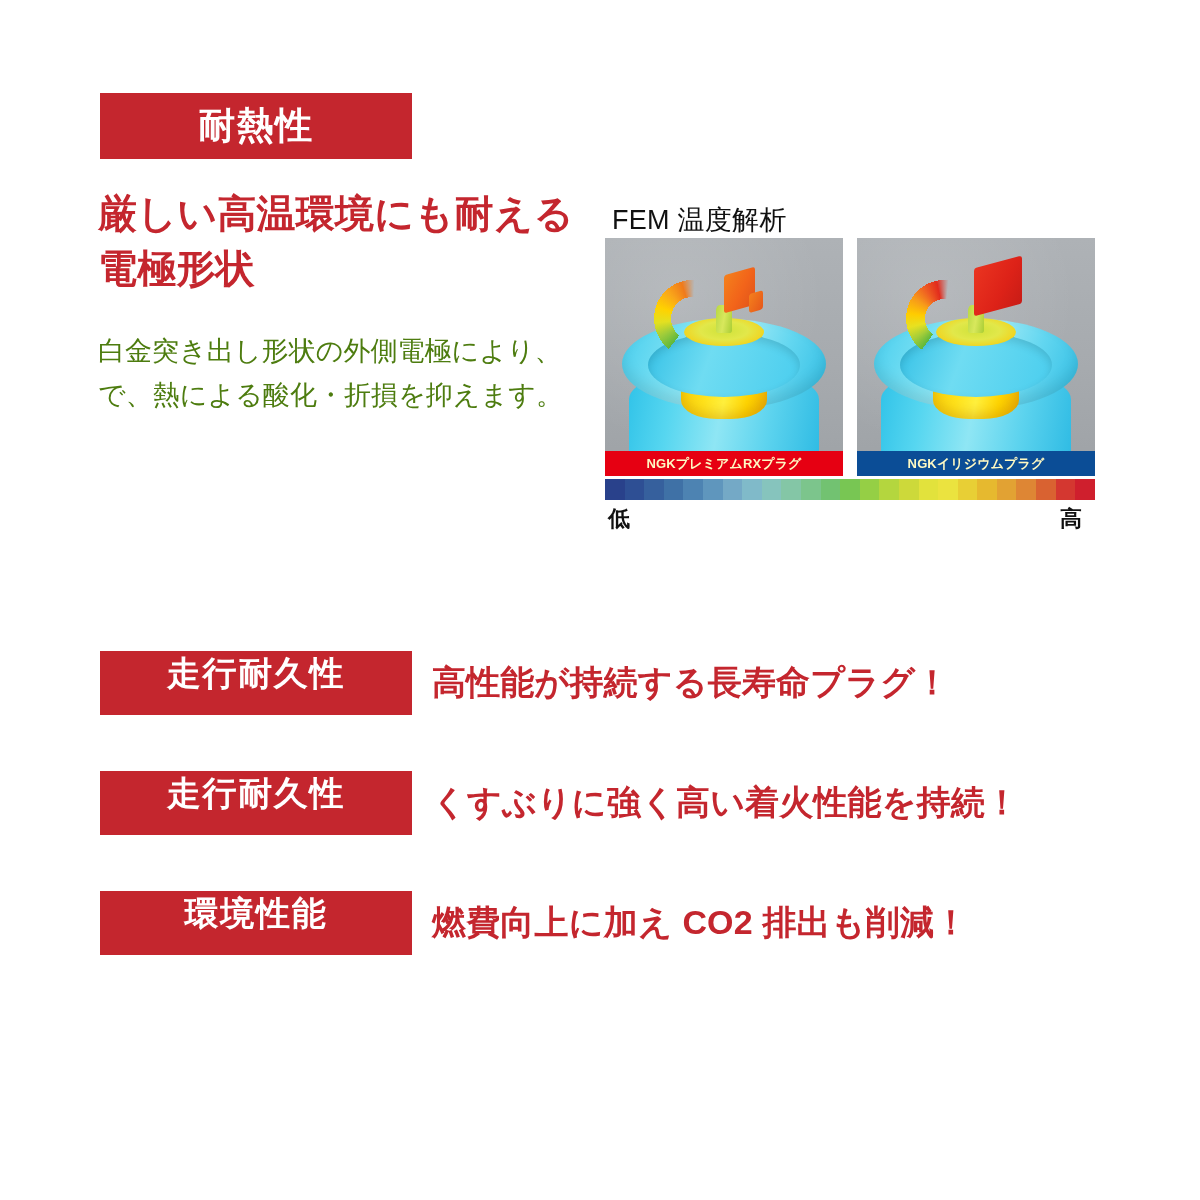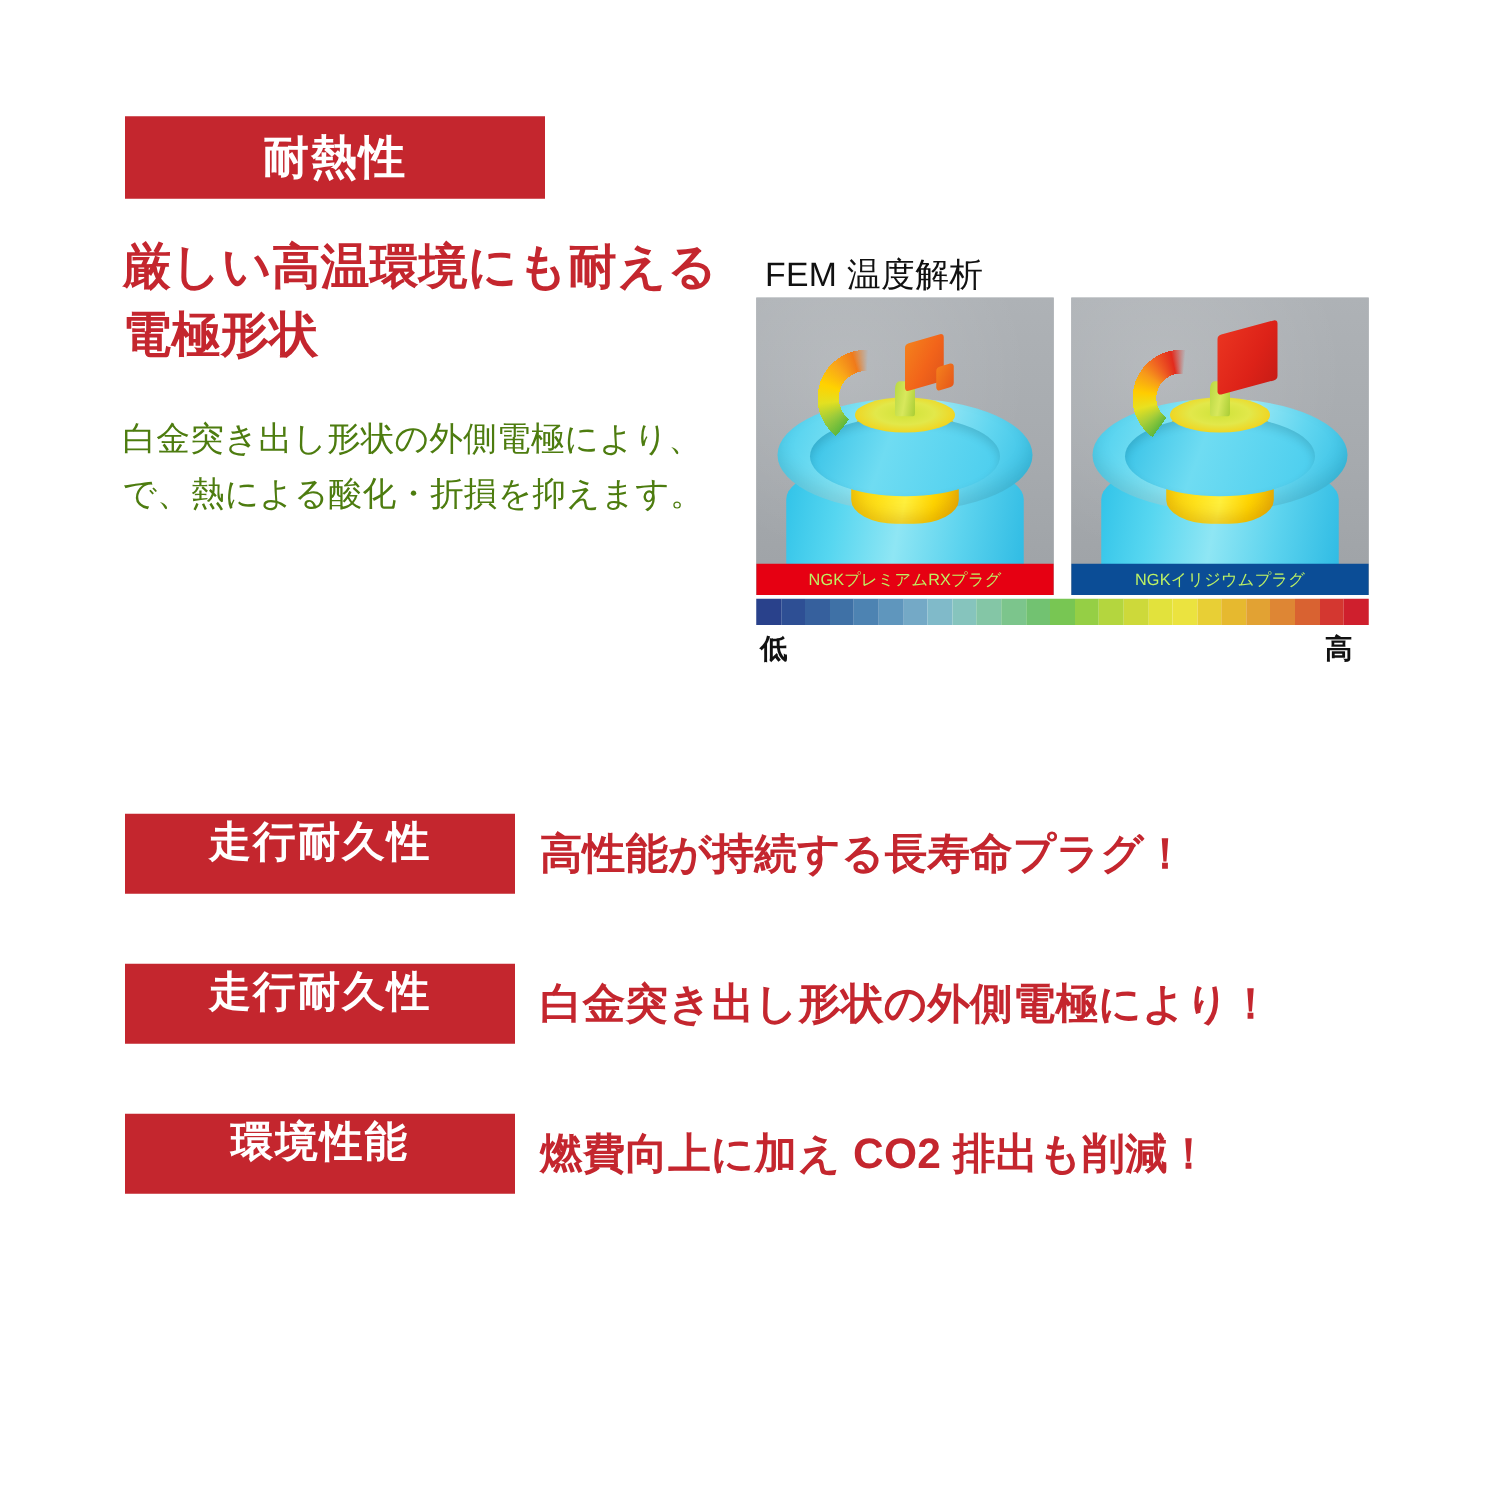--- a/index.html
+++ b/index.html
@@ -25,21 +25,21 @@
     justify-content: center;
     font-weight: bold;
     letter-spacing: 0.04em;
     box-sizing: border-box;
   }
 
   
   #badge-heat {
     left: 100px;
     top: 93px;
-    width: 336px;
+    width: 312px;
     height: 66px;
     font-size: 37px;
   }
 
   #heat-subtitle {
     position: absolute;
     left: 98px;
     top: 186px;
     width: 520px;
     color: #C4262E;
@@ -228,23 +228,23 @@
   
   .fem-caption {
     position: absolute;
     bottom: 0;
     left: 0;
     width: 100%;
     height: 25px;
     display: flex;
     align-items: center;
     justify-content: center;
-    color: #bef264;
+    color: #fef9c3;
     font-size: 13px;
-    font-weight: normal;
+    font-weight: bold;
     letter-spacing: 0.01em;
     box-sizing: border-box;
   }
   #caption-rx  { background: #E60012; }
   #caption-ir  { background: #0B4D96; }
 
   
   #scale-bar {
     position: absolute;
     left: 605px;
@@ -396,21 +396,21 @@
   <div class="feature-badge">
     <span>走行耐久性</span>
   </div>
   <div class="feature-text">高性能が持続する長寿命プラグ！</div>
 </div>
 
 <div class="feature-row" id="feature-row-1">
   <div class="feature-badge">
     <span>走行耐久性</span>
   </div>
-  <div class="feature-text">白金突き出し形状の外側電極により！</div>
+  <div class="feature-text">くすぶりに強く高い着火性能を持続！</div>
 </div>
 
 <div class="feature-row" id="feature-row-2">
   <div class="feature-badge">
     <span>環境性能</span>
   </div>
   <div class="feature-text">燃費向上に加え CO2 排出も削減！</div>
 </div>
 
 </body></html>

